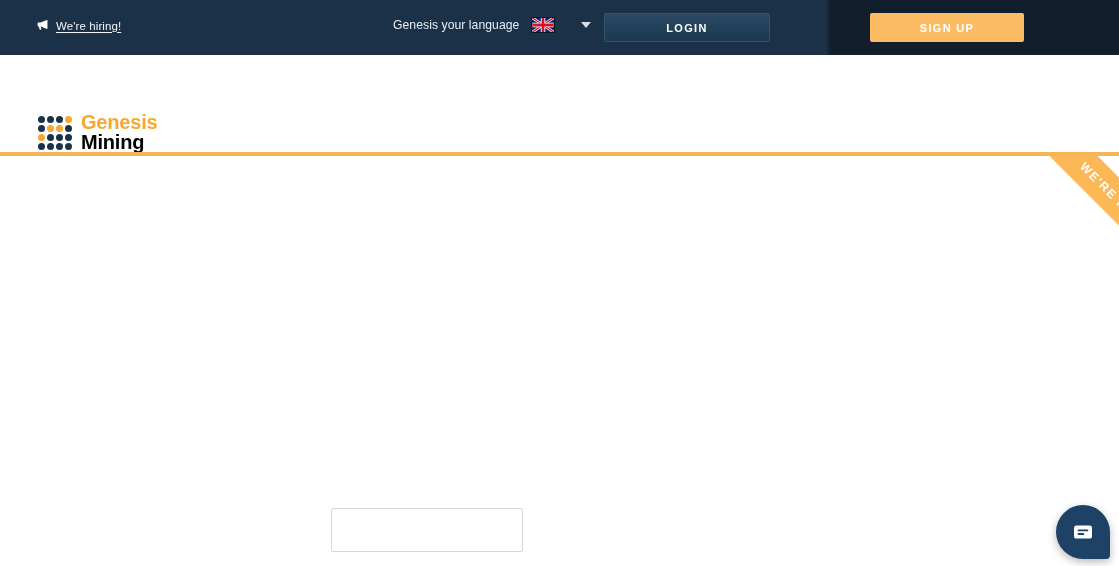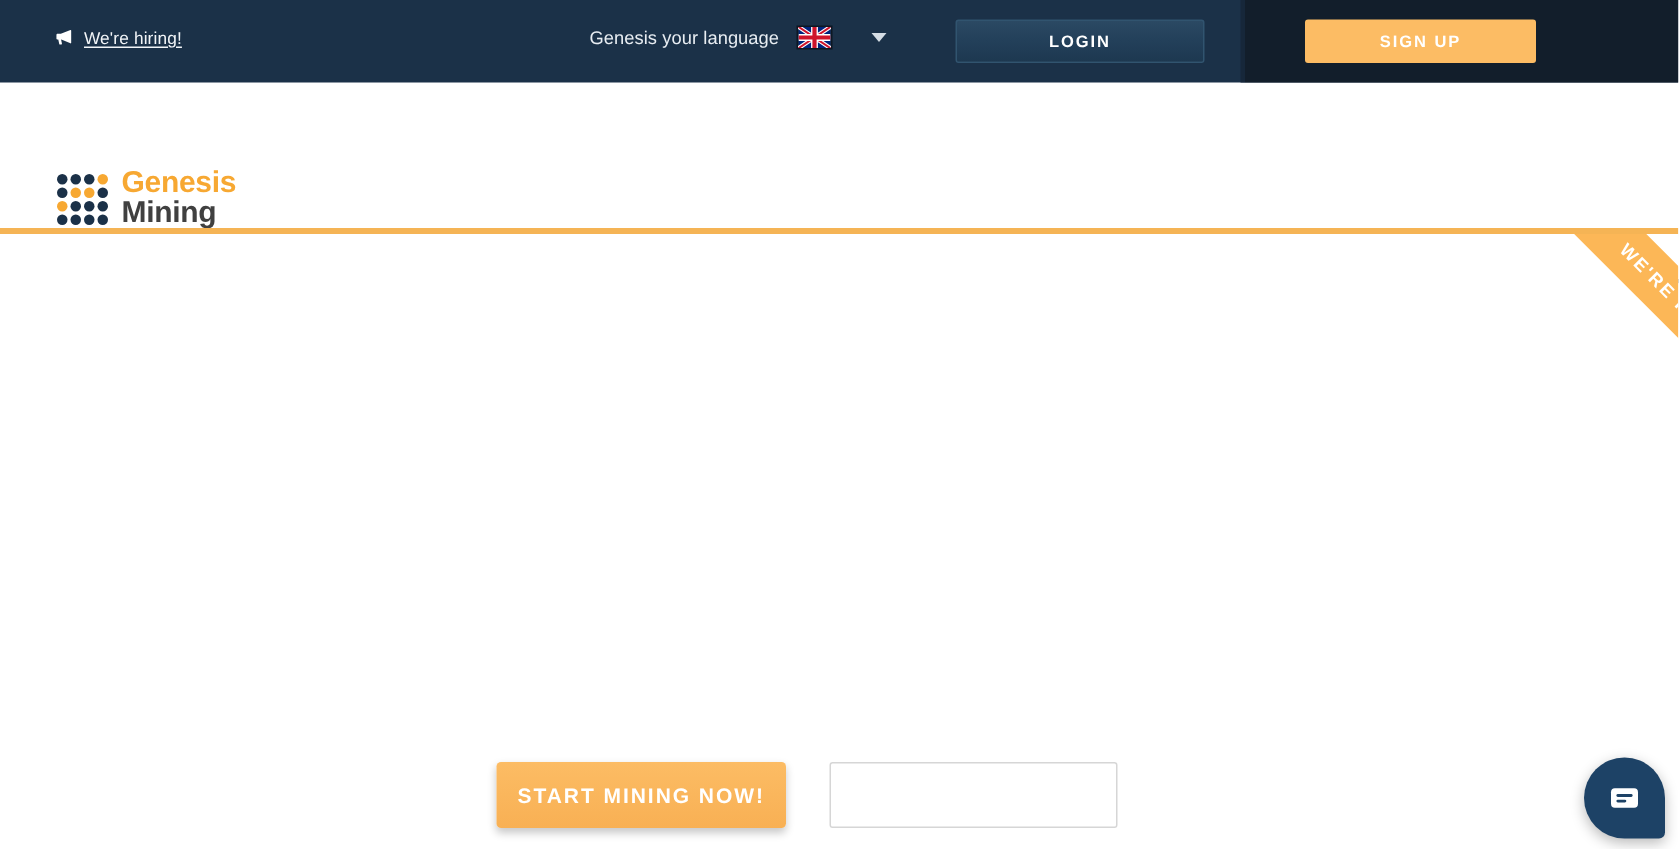--- a/index.html
+++ b/index.html
@@ -91,21 +91,21 @@
     margin-left: 14px;
     width: 0; height: 0;
     border-left: 5px solid transparent;
     border-right: 5px solid transparent;
     border-top: 6px solid #d5dde5;
   }
 
   
   .login-btn {
     position: absolute;
-    left: 637px; top: 13px;
+    left: 604px; top: 13px;
     width: 166px; height: 29px;
     background: linear-gradient(to bottom, #2b4963 0%, #23405a 48%, #1d3850 100%);
     border: 1px solid #31546f;
     border-radius: 2px;
     color: #ffffff;
     font-size: 11px;
     font-weight: bold;
     letter-spacing: 1.3px;
     display: flex;
     align-items: center;
@@ -163,21 +163,21 @@
     flex-direction: column;
     line-height: 0.98;
   }
   .logo-genesis {
     color: #f7a832;
     font-size: 20px;
     font-weight: bold;
     letter-spacing: -0.2px;
   }
   .logo-mining {
-    color: #404040;
+    color: #000000;
     font-size: 20px;
     font-weight: bold;
     letter-spacing: -0.2px;
   }
 
   
   .nav-links {
     position: absolute;
     left: 287px; top: 97px;
     display: flex;
@@ -404,21 +404,20 @@
   <div class="nav-rule"></div>
   <div class="nav-rule-shadow"></div>
 
   <div class="hero">
 
     <div class="ribbon-wrap">
       <div class="ribbon">WE'RE HIRING!</div>
     </div>
 
     <div class="cta-row">
-      <div class="start-btn">START MINING NOW!</div>
       <input class="hero-input" type="text" placeholder="" style="">
     </div>
 
     <div class="chat-widget">
       <svg class="chat-icon" width="24" height="24" viewBox="0 0 24 24">
         <rect x="3" y="5.5" width="18" height="13" rx="2.6" fill="#ffffff"></rect>
         <rect x="6.6" y="9.4" width="10.8" height="1.9" rx="0.95" fill="#1d4266"></rect>
         <rect x="6.6" y="13.1" width="6.6" height="1.9" rx="0.95" fill="#1d4266"></rect>
       </svg>
     </div>

